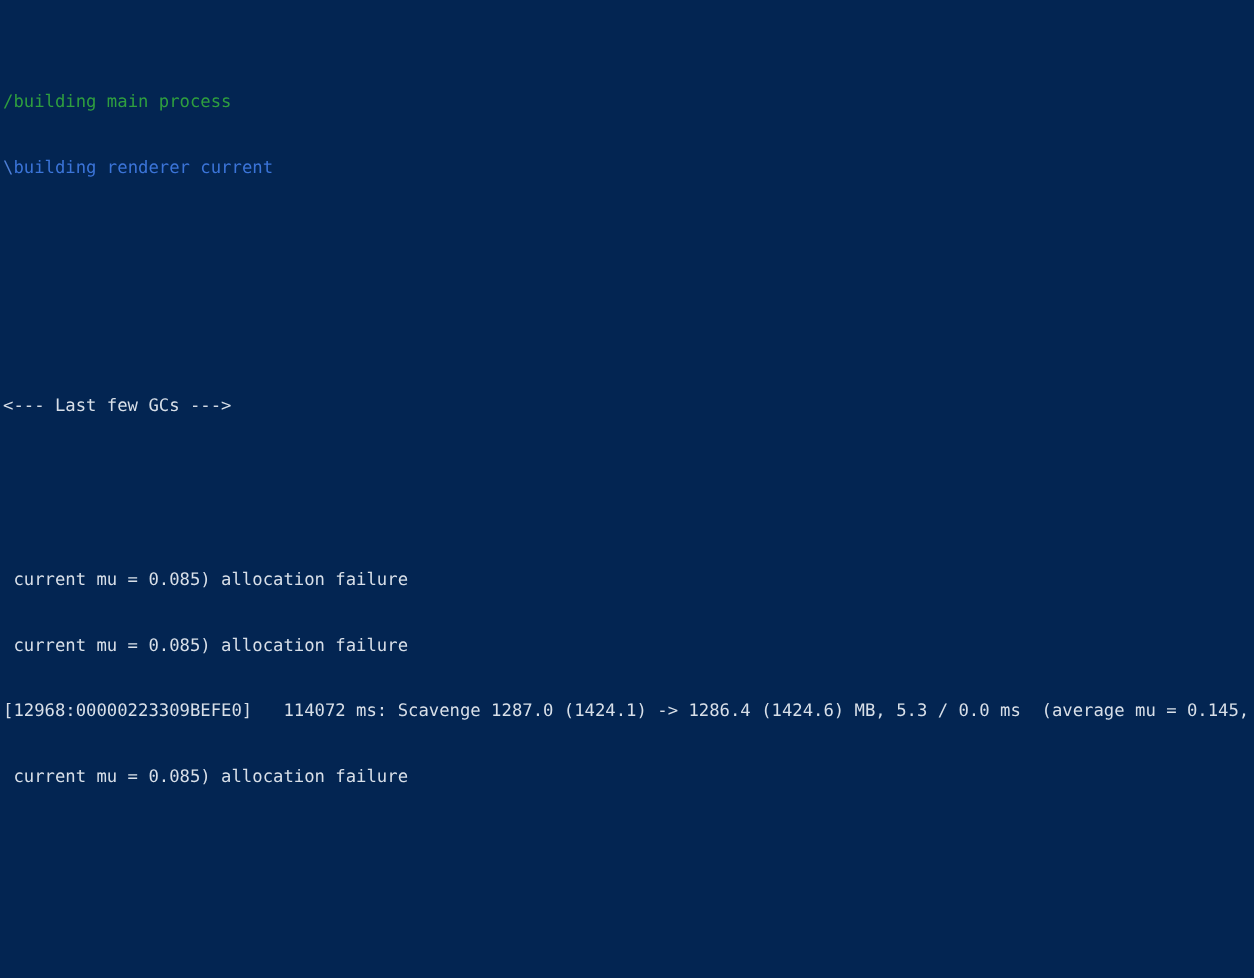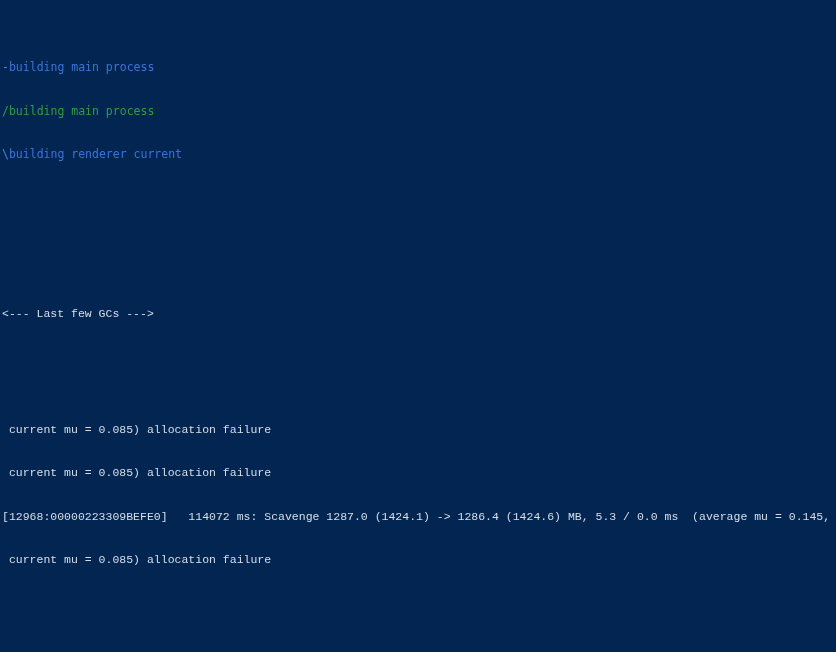--- a/index.html
+++ b/index.html
@@ -21,32 +21,31 @@
     padding: 2px 0 0 0;
     box-sizing: border-box;
   }
   .line {
     white-space: pre;
     height: 14.5px;
     overflow: hidden;
     padding-left: 2px;
   }
   .blank { height: 14.5px; }
-  .c-white   { color: #d8dfe8; font-family: Liberation Mono, monospace; }
+  .c-white   { color: #d8dfe8; }
   .c-cyan    { color: #3b74d8; }
   .c-green   { color: #2f9e3f; }
   .spin { color: #4f7fd6; }
 </style>
 </head>
 <body>
 
 <div id="terminal">
 
   
-  <div class="line"><span class="spin">-</span><span class="c-cyan">building main process</span></div>
   <div class="line"><span class="c-green">/</span><span class="c-green">building main process</span></div>
   <div class="line"><span class="spin">\</span><span class="c-cyan">building renderer current</span></div>
 
   <div class="blank"></div>
   <div class="blank"></div>
 
   <div class="line c-white">&lt;--- Last few GCs ---&gt;</div>
 
   <div class="blank"></div>
 

